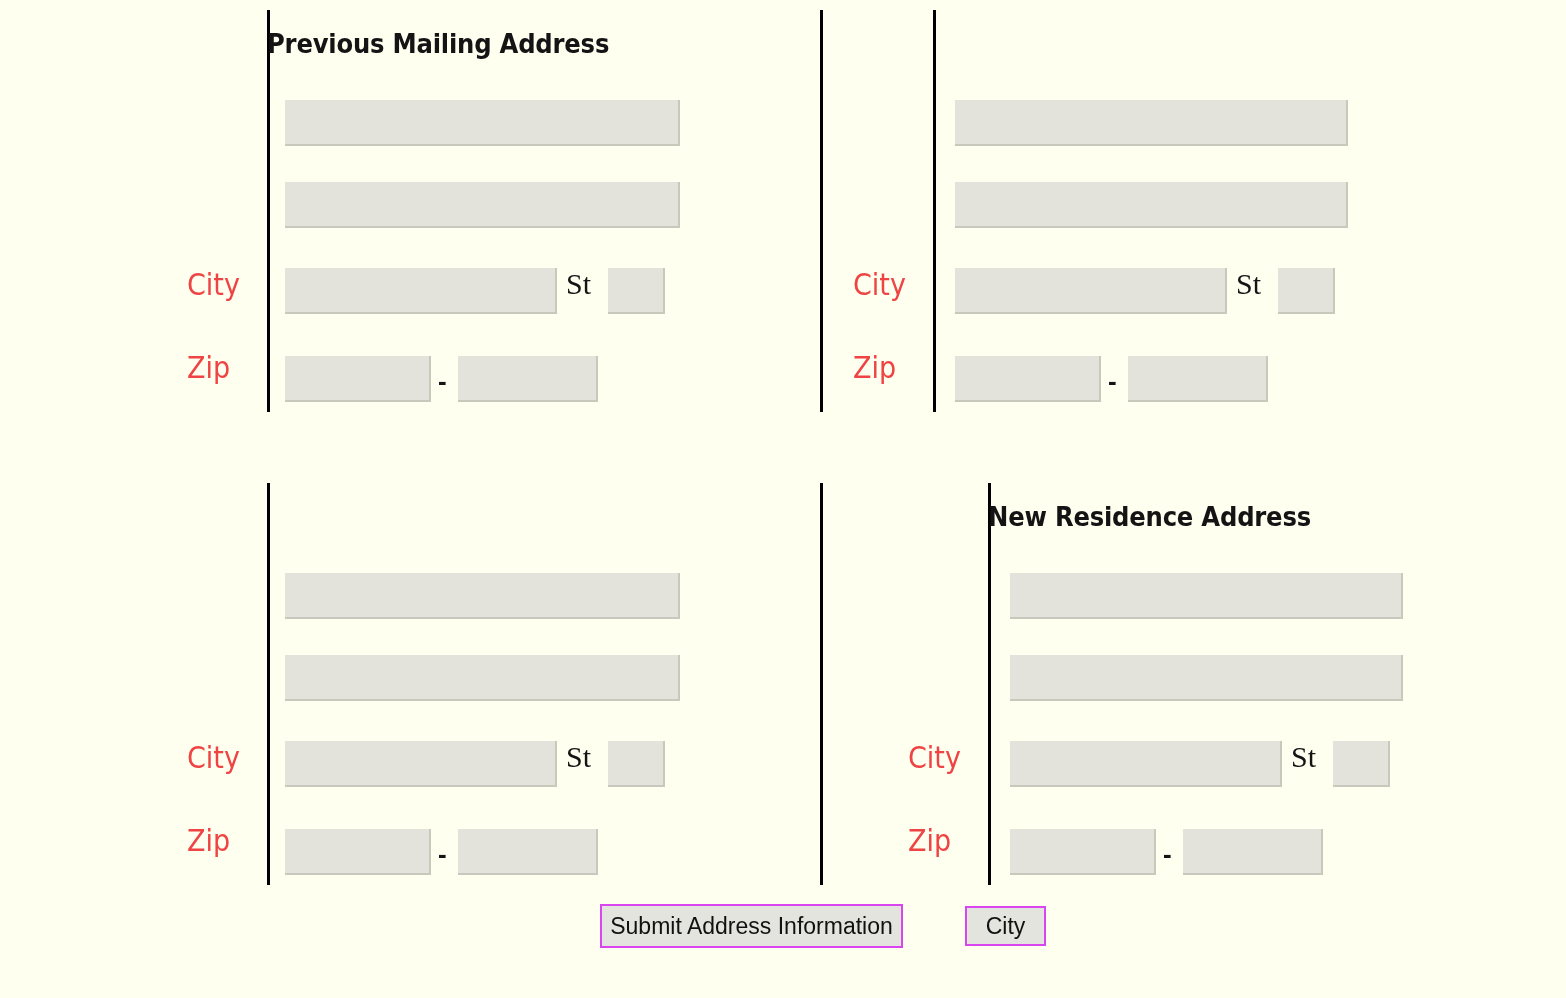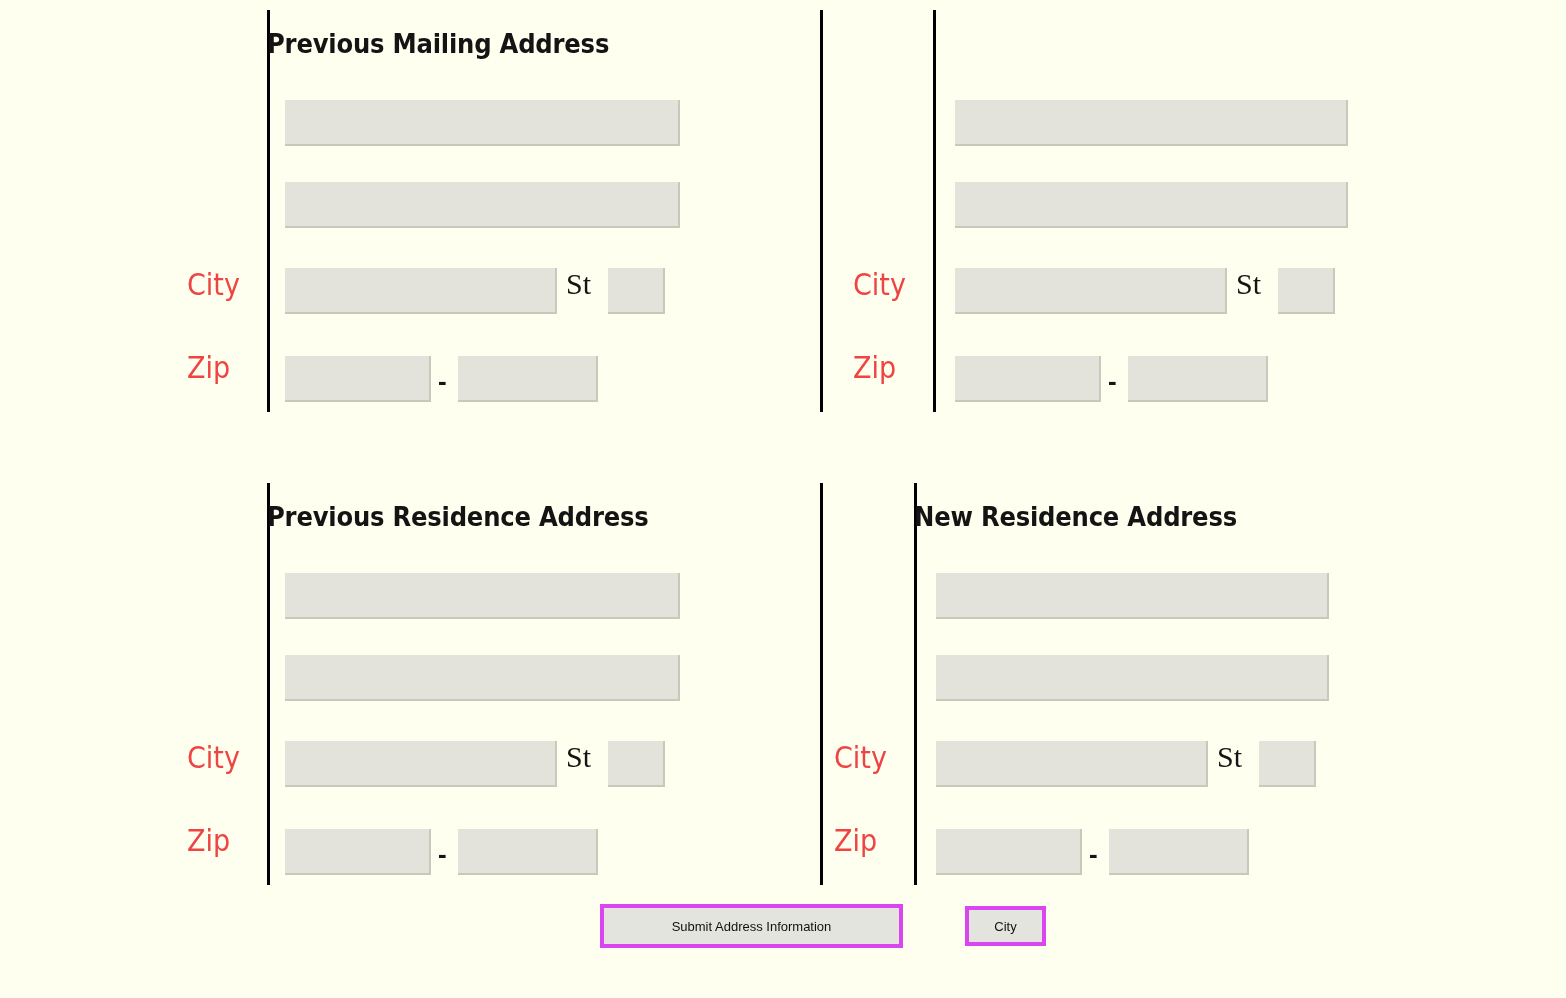--- a/index.html
+++ b/index.html
@@ -98,24 +98,24 @@
     font-size: 26px;
     font-weight: bold;
     color: #141414;
     line-height: 1;
   }
 
   
   .btn {
     position: absolute;
     background: #e4e4de;
-    border: 4px solid #d946ef;
+    border: 2px solid #d946ef;
     box-sizing: border-box;
     font-family: "Liberation Sans", sans-serif;
-    font-size: 13px;
+    font-size: 23px;
     color: #111;
     text-align: center;
     cursor: pointer;
     padding: 4px;
     line-height: 1;
   }
 </style>
 </head>
 <body>
 
@@ -158,38 +158,37 @@
     <div class="side-label" style="left:-80px; top:340px; width:70px;">Zip</div>
     <input class="fld" type="text" style="left: 22px; top: 346px; width: 146px; height: 46px;">
     <div class="dash" style="left:175px; top:358px;">-</div>
     <input class="fld" type="text" style="left: 195px; top: 346px; width: 140px; height: 46px;">
   </div>
 
   <div class="block" style="left:267px; top:483px; width:556px; height:402px;">
     <div class="rule"></div>
     <div class="rule-right"></div>
 
-    <div class="heading">Previous Residence Address</div>
 
     <input class="fld" type="text" style="left: 18px; top: 90px; width: 395px; height: 46px;" placeholder="">
 
     <input class="fld" type="text" style="left: 18px; top: 172px; width: 395px; height: 46px;" placeholder="">
 
     <div class="side-label" style="left:-80px; top:257px; width:70px;">City</div>
     <input class="fld" type="text" style="left: 18px; top: 258px; width: 272px; height: 46px;">
     <div class="inline-label" style="left:299px; top:257px;">St</div>
     <input class="fld" type="text" style="left: 341px; top: 258px; width: 57px; height: 46px;">
 
     <div class="side-label" style="left:-80px; top:340px; width:70px;">Zip</div>
     <input class="fld" type="text" style="left: 18px; top: 346px; width: 146px; height: 46px;">
     <div class="dash" style="left:171px; top:358px;">-</div>
     <input class="fld" type="text" style="left: 191px; top: 346px; width: 140px; height: 46px;">
   </div>
 
-  <div class="block" style="left:914px; top:483px; width:560px; height:402px;">
+  <div class="block" style="left:988px; top:483px; width:560px; height:402px;">
     <div class="rule"></div>
 
     <div class="heading">New Residence Address</div>
 
     <input class="fld" type="text" style="left: 22px; top: 90px; width: 393px; height: 46px;" placeholder="">
 
     <input class="fld" type="text" style="left: 22px; top: 172px; width: 393px; height: 46px;" placeholder="">
 
     <div class="side-label" style="left:-80px; top:257px; width:70px;">City</div>
     <input class="fld" type="text" style="left: 22px; top: 258px; width: 272px; height: 46px;">

